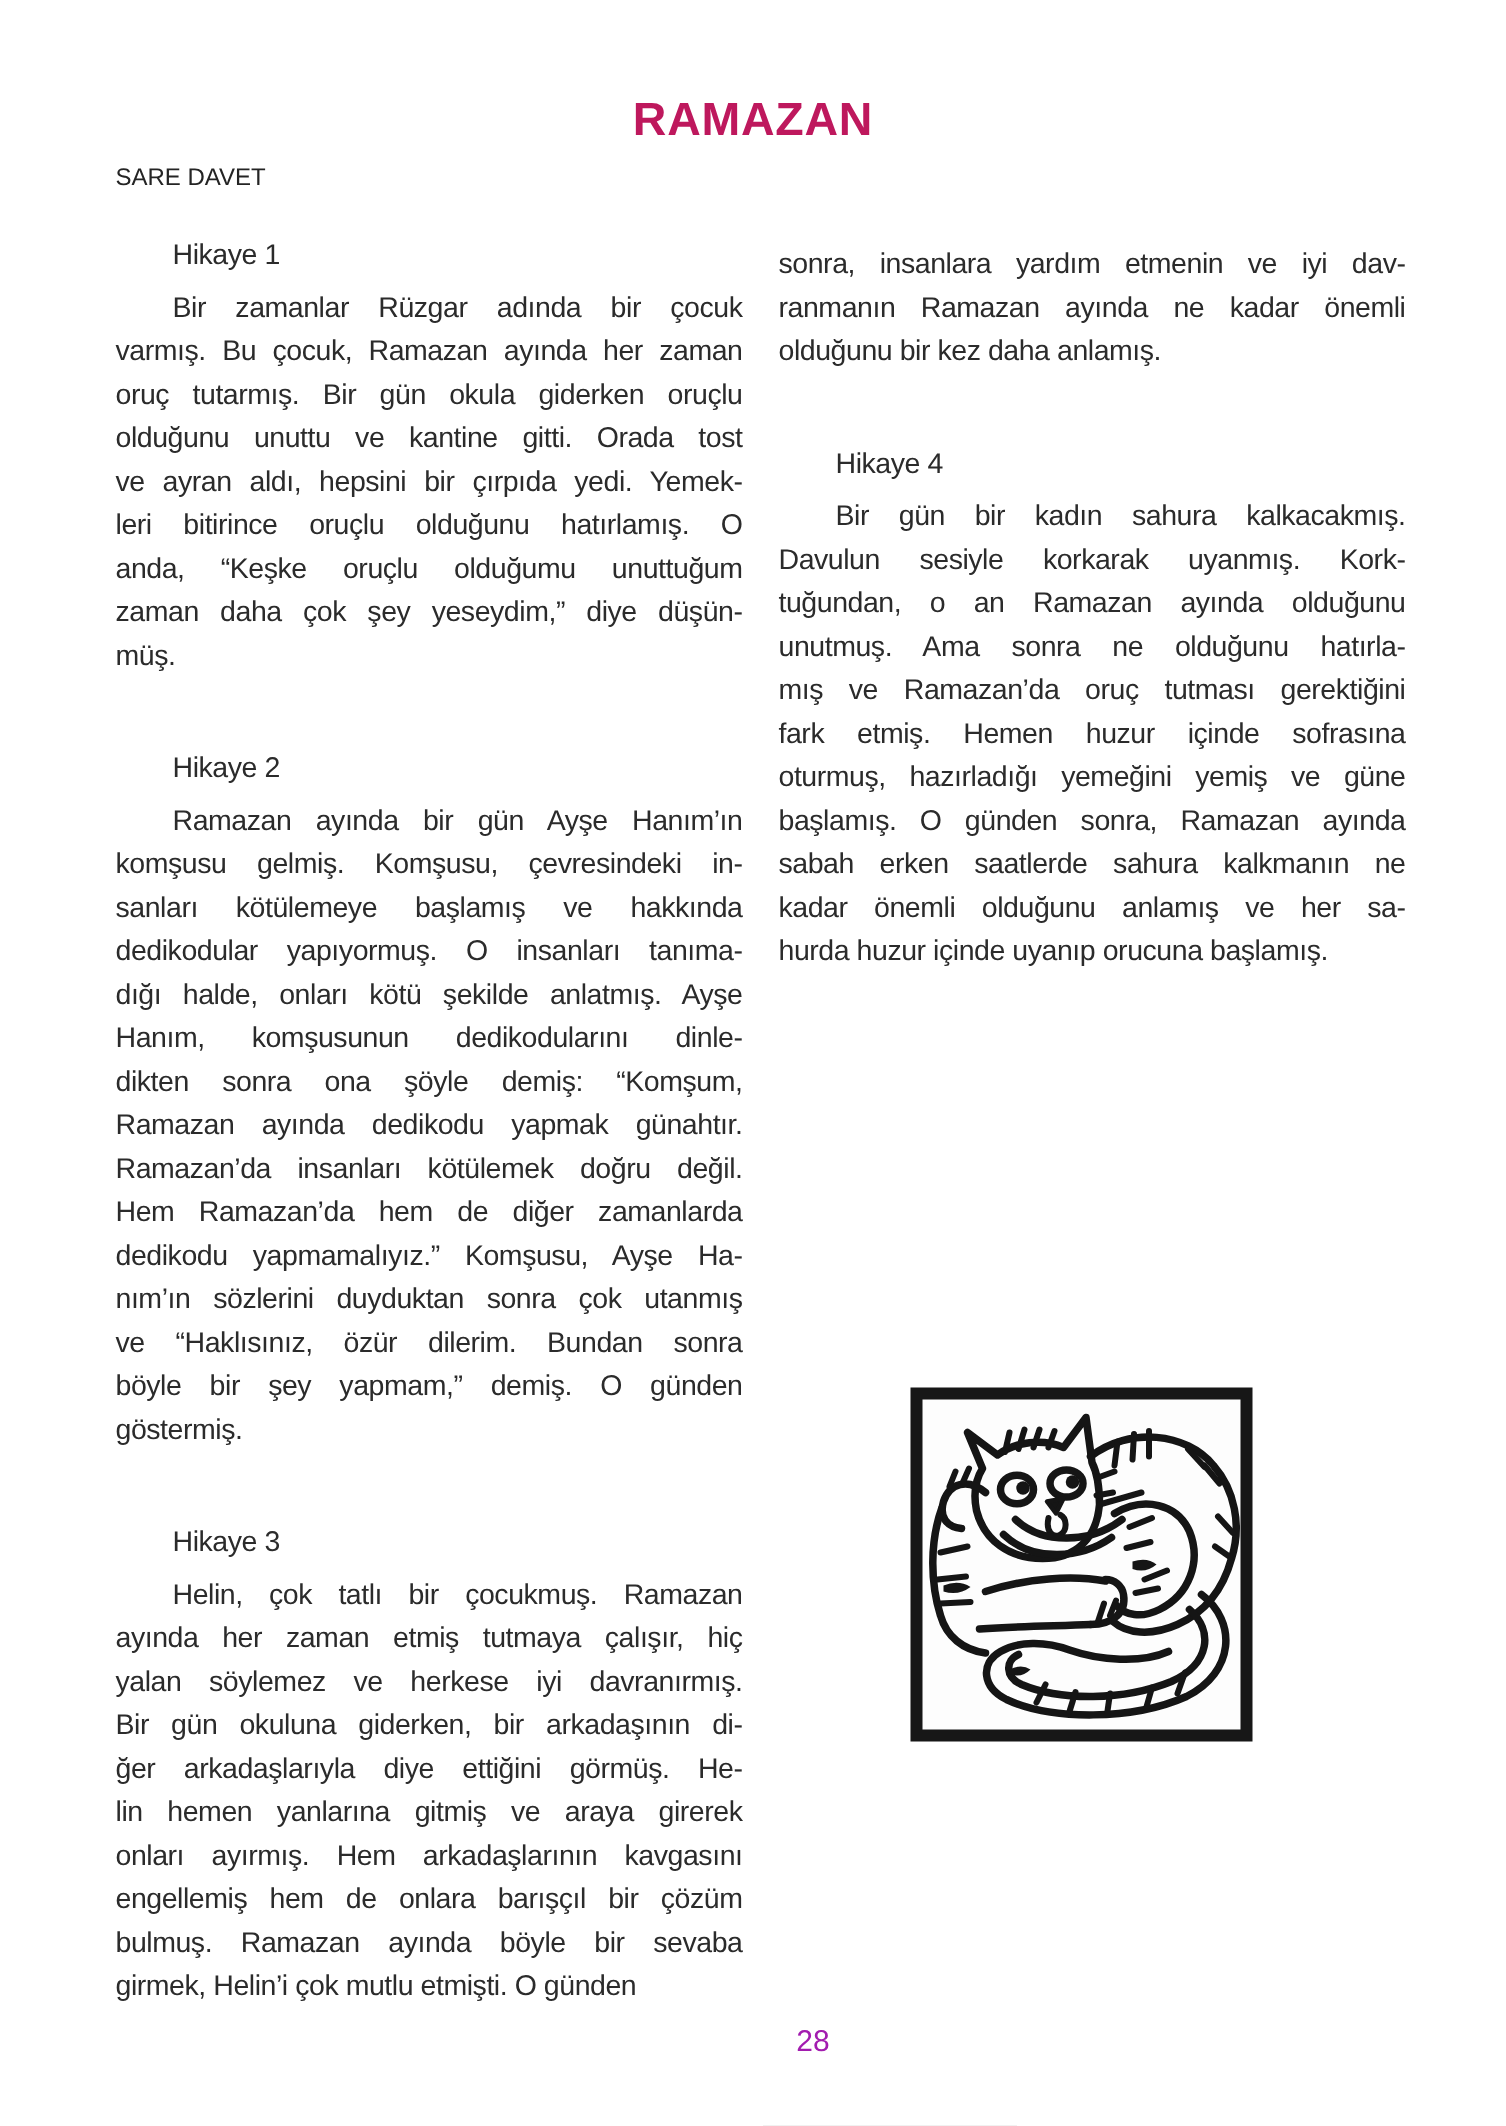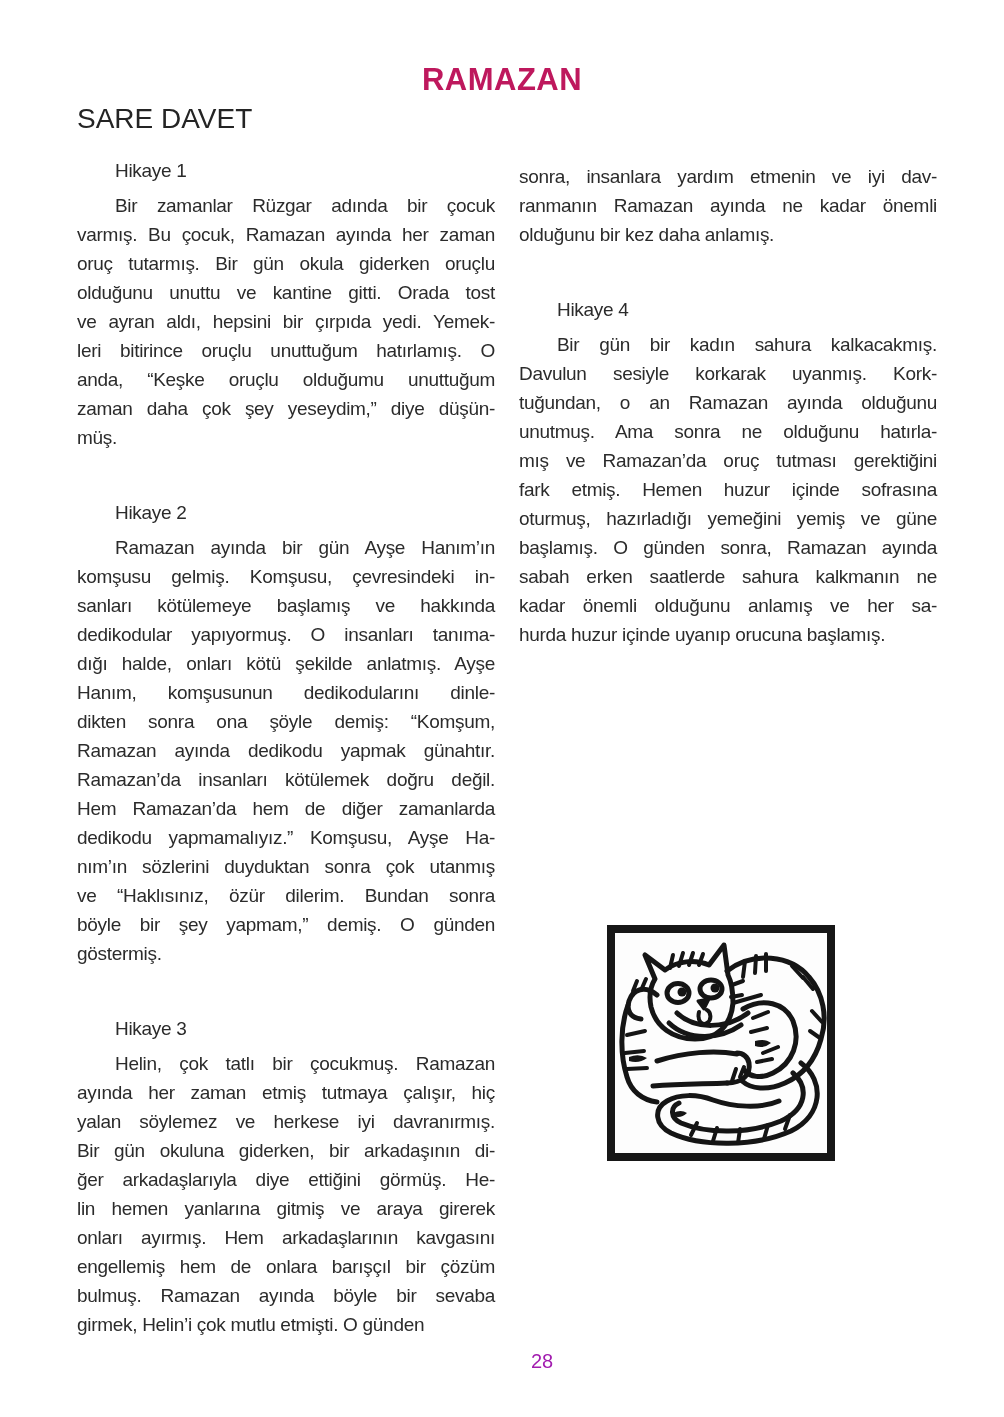--- a/index.html
+++ b/index.html
@@ -17,21 +17,21 @@
     margin: 62px 0 0 0;
     text-align: center;
     font-size: 31px;
     line-height: 36px;
     font-weight: bold;
     color: #be185d;
     letter-spacing: 0.5px;
   }
   .author {
     margin: 8px 0 0 77px;
-    font-size: 28px;
+    font-size: 16px;
     line-height: 26px;
     color: #242424;
   }
   .columns {
     display: flex;
     margin: 24px 33px 0 77px;
     column-gap: 24px;
   }
   .col { width: 418px; }
   .col.right { padding-top: 6px; }
@@ -85,21 +85,21 @@
   <div class="columns">
 
     <div class="col">
       <div class="story-heading">Hikaye 1</div>
       <div class="para indent-first">
           <div class="line">Bir zamanlar Rüzgar adında bir çocuk</div>
           <div class="line">varmış. Bu çocuk, Ramazan ayında her zaman</div>
           <div class="line">oruç tutarmış. Bir gün okula giderken oruçlu</div>
           <div class="line">olduğunu unuttu ve kantine gitti. Orada tost</div>
           <div class="line">ve ayran aldı, hepsini bir çırpıda yedi. Yemek-</div>
-          <div class="line">leri bitirince oruçlu unuttuğum hatırlamış. O</div>
+          <div class="line">leri bitirince oruçlu olduğunu hatırlamış. O</div>
           <div class="line">anda, “Keşke oruçlu olduğumu unuttuğum</div>
           <div class="line">zaman daha çok şey yeseydim,” diye düşün-</div>
           <div class="line">müş.</div>
         </div>
 
       <div class="story-heading">Hikaye 2</div>
       <div class="para indent-first">
           <div class="line">Ramazan ayında bir gün Ayşe Hanım’ın</div>
           <div class="line">komşusu gelmiş. Komşusu, çevresindeki in-</div>
           <div class="line">sanları kötülemeye başlamış ve hakkında</div>

